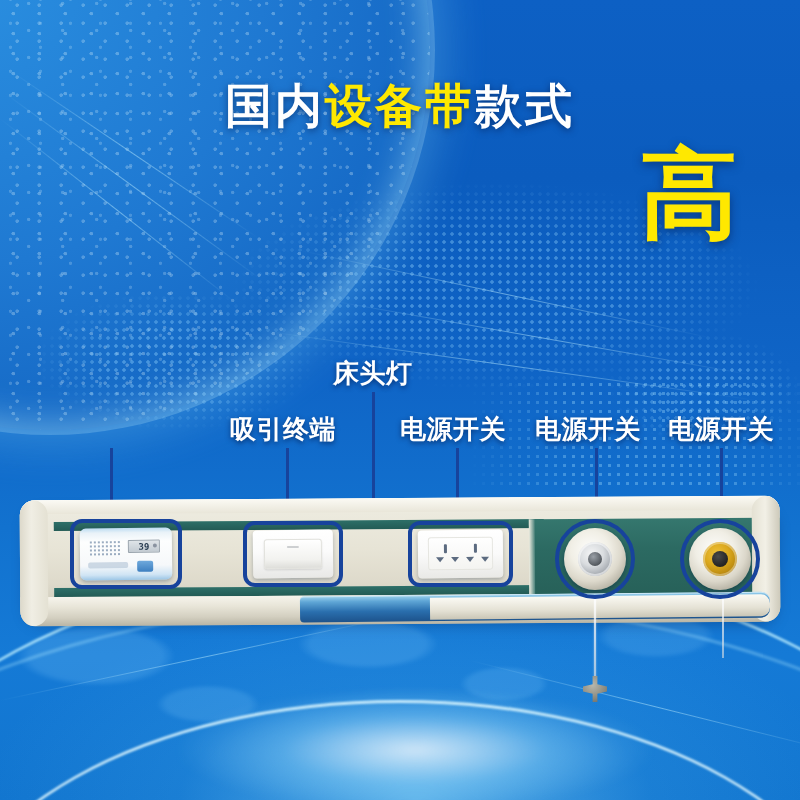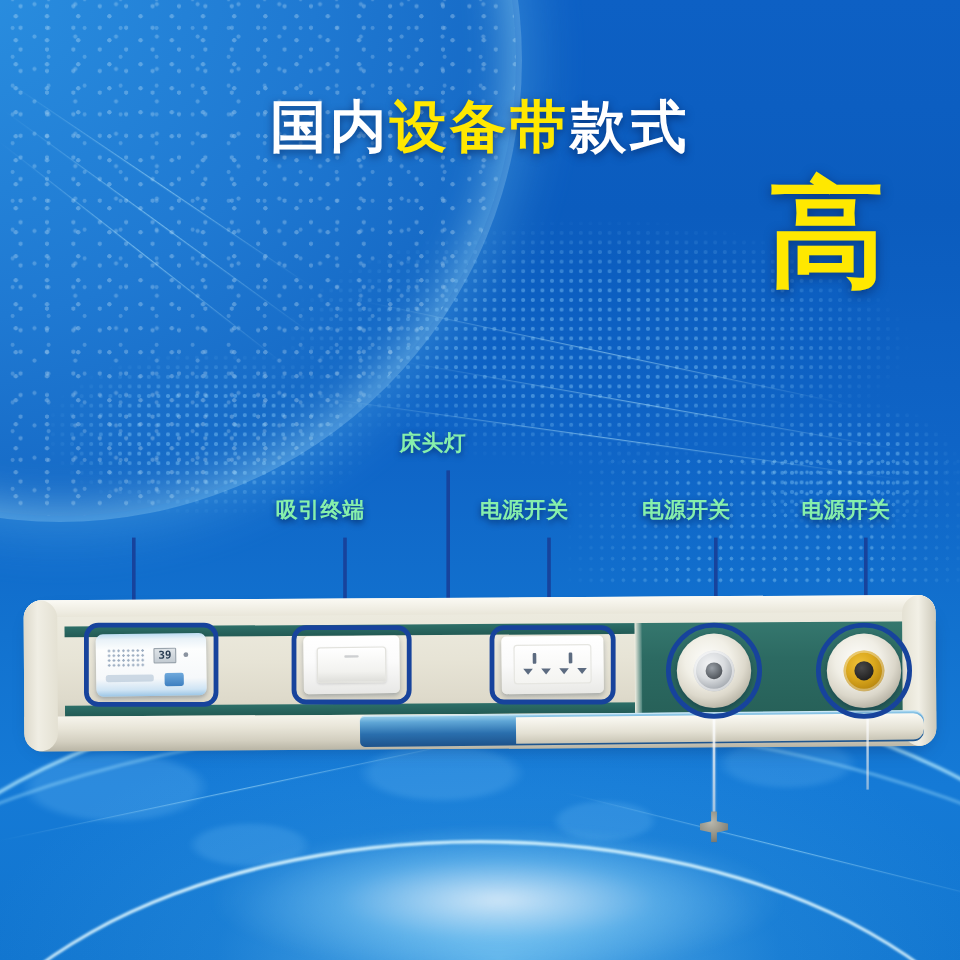--- a/index.html
+++ b/index.html
@@ -120,22 +120,22 @@
   }
   .subline .pad{ display:inline-block; width:70px; }
   .bigchar{
     position:absolute; left:640px; top:145px;
     font-size:98px; font-weight:bold; line-height:1;
     color:#ffe800; text-shadow:0 3px 10px rgba(0,20,65,.5);
   }
 
   
   .callout{
-    position:absolute; font-weight:bold; color:#86efac; white-space:nowrap;
-    text-shadow:0 2px 5px rgba(0,25,75,.65); font-size:18px; line-height:1;
+    position:absolute; font-weight:bold; color:#ffffff; white-space:nowrap;
+    text-shadow:0 2px 5px rgba(0,25,75,.65); font-size:26px; line-height:1;
     letter-spacing:.5px;
   }
   .leader{ position:absolute; width:3px; background:#17439c; }
 
   
   .panel-wrap{ position:absolute; left:20px; top:498px; width:762px; height:140px; }
   .panel-shadow{
     position:absolute; left:6px; top:14px; width:750px; height:112px;
     border-radius:16px; background:rgba(0,30,80,.35); filter:blur(7px);
   }
@@ -203,21 +203,21 @@
     box-shadow:0 2px 4px rgba(0,30,70,.3);
     transform:rotate(-0.8deg);
   }
   .ic-grille{
     position:absolute; left:9px; top:12px; width:32px; height:16px;
     background-image:radial-gradient(circle, rgba(110,135,165,.8) 0 .8px, transparent 1.2px);
     background-size:4px 4px;
     border-radius:2px; opacity:.85;
   }
   .ic-display{
-    position:absolute; left:48px; top:12px; width:19px; height:13px;
+    position:absolute; left:48px; top:12px; width:32px; height:13px;
     background:linear-gradient(180deg,#dfe4e8,#c3cbd2);
     border:1px solid #9aa4ad; border-radius:1px;
     font-size:9px; font-weight:bold; color:#2a3d52; text-align:center; line-height:12px;
     font-family:"DejaVu Sans Mono",monospace;
   }
   .ic-dot{ position:absolute; left:73px; top:16px; width:4px; height:4px; border-radius:50%; background:#8a93a0; }
   .ic-bar{ position:absolute; left:8px; top:34px; width:40px; height:6px; background:rgba(170,190,210,.55); border-radius:2px; }
   .ic-btn{ position:absolute; left:57px; top:33px; width:16px; height:11px; background:linear-gradient(180deg,#6fa9dc,#3d7fc0); border-radius:2px; }
 
   .switch{

